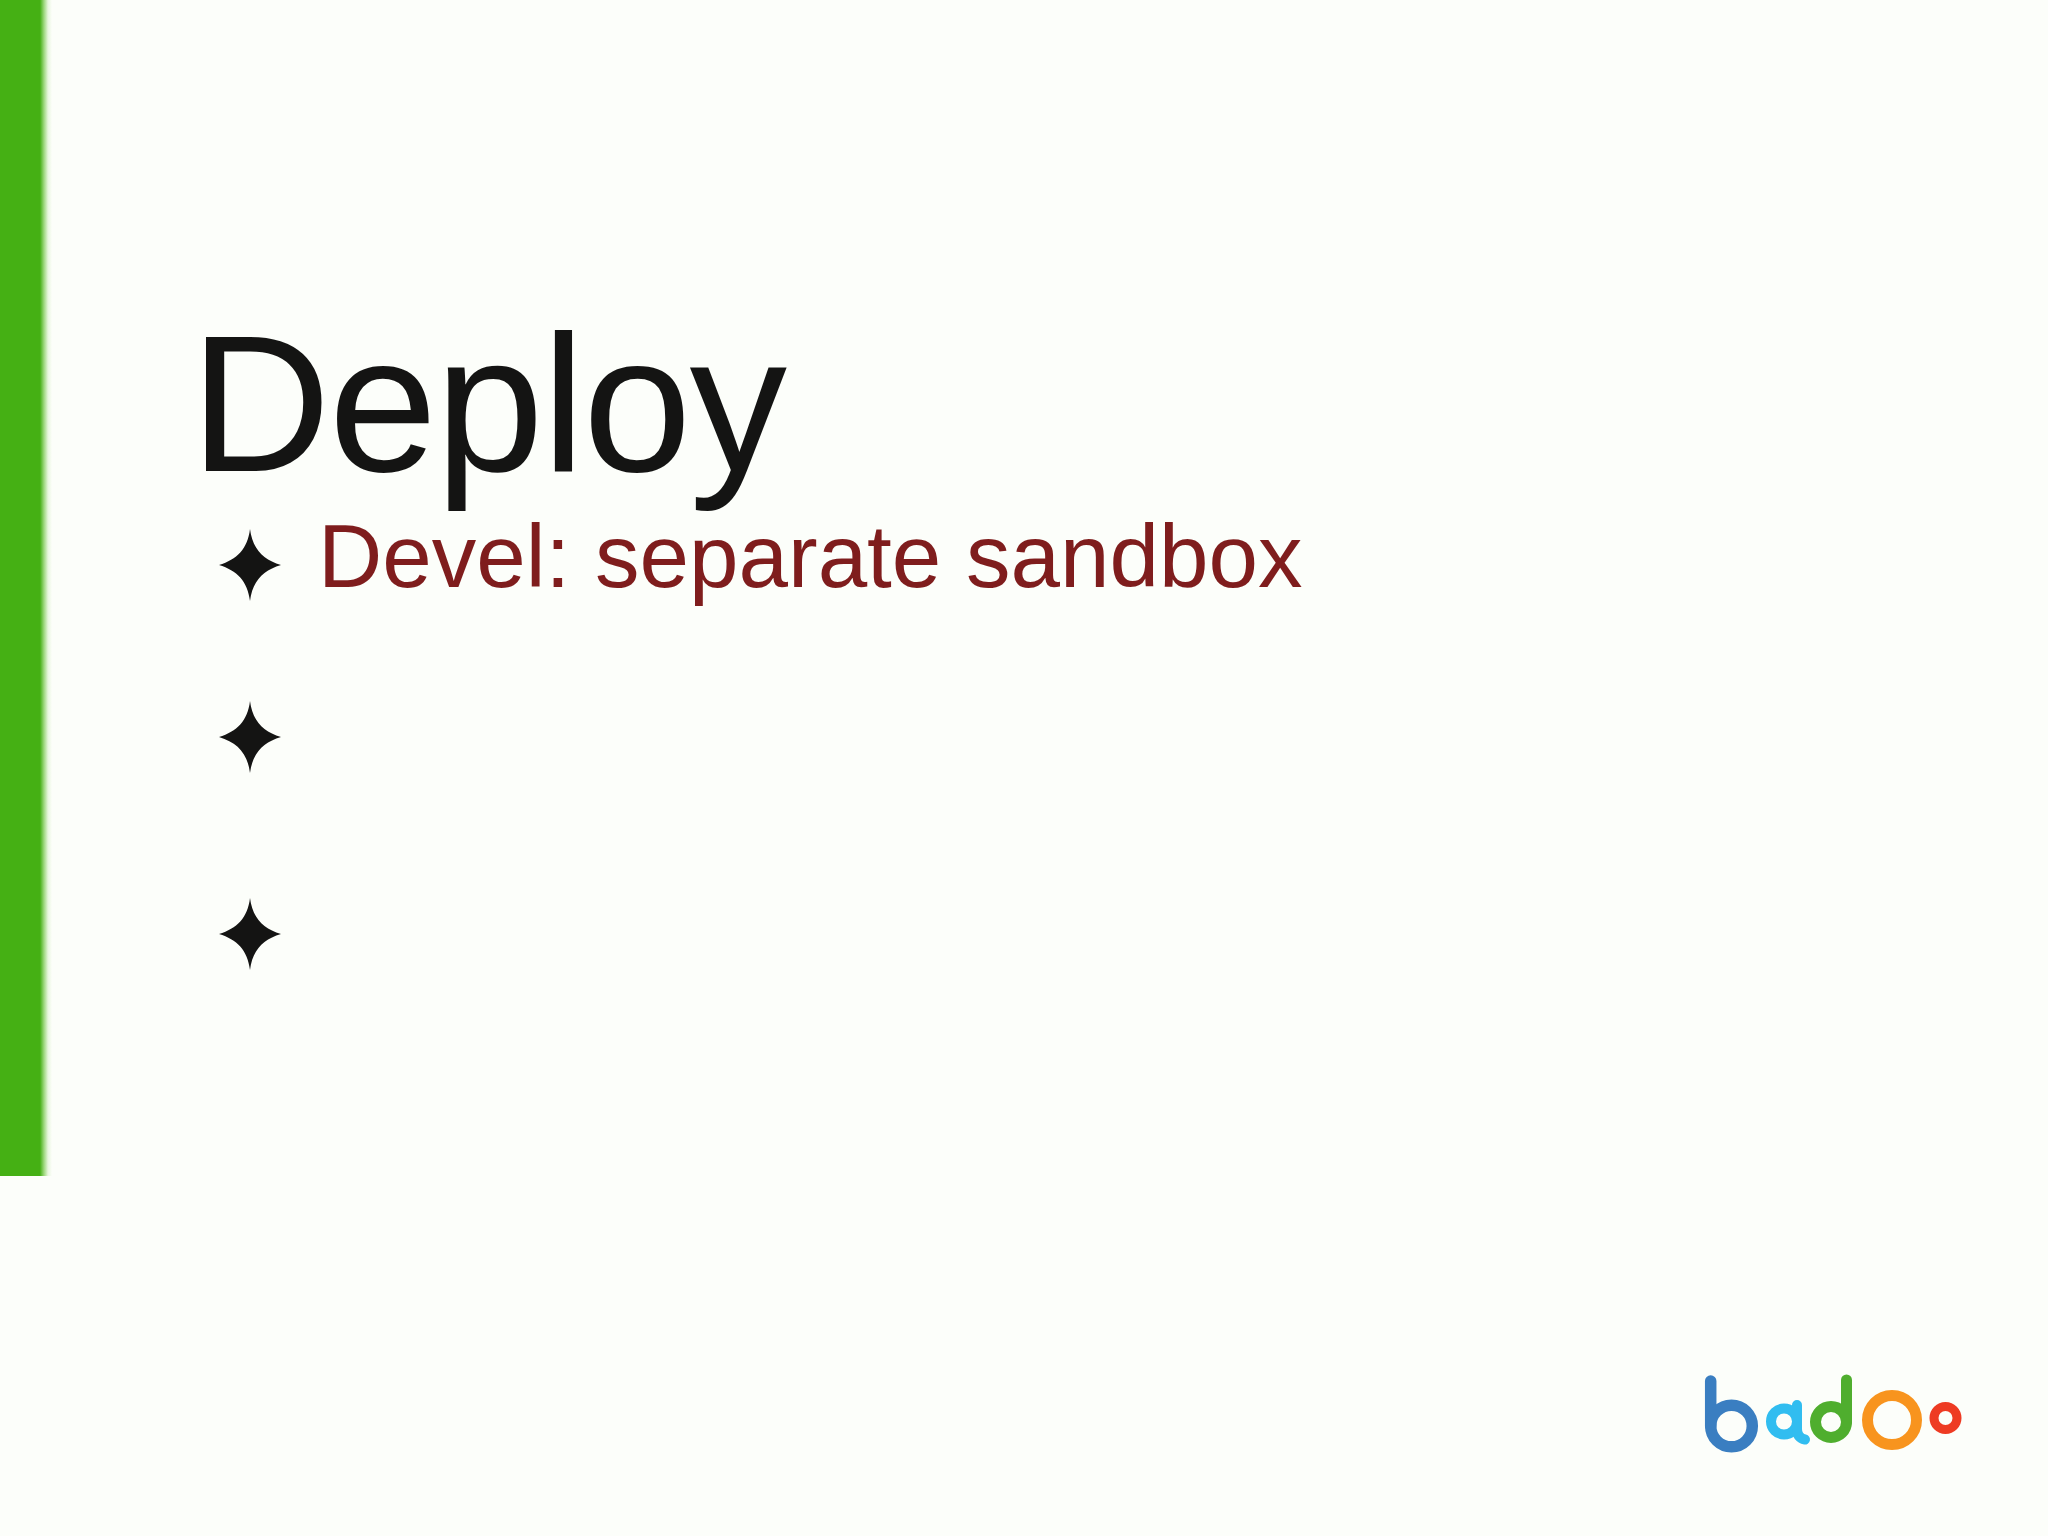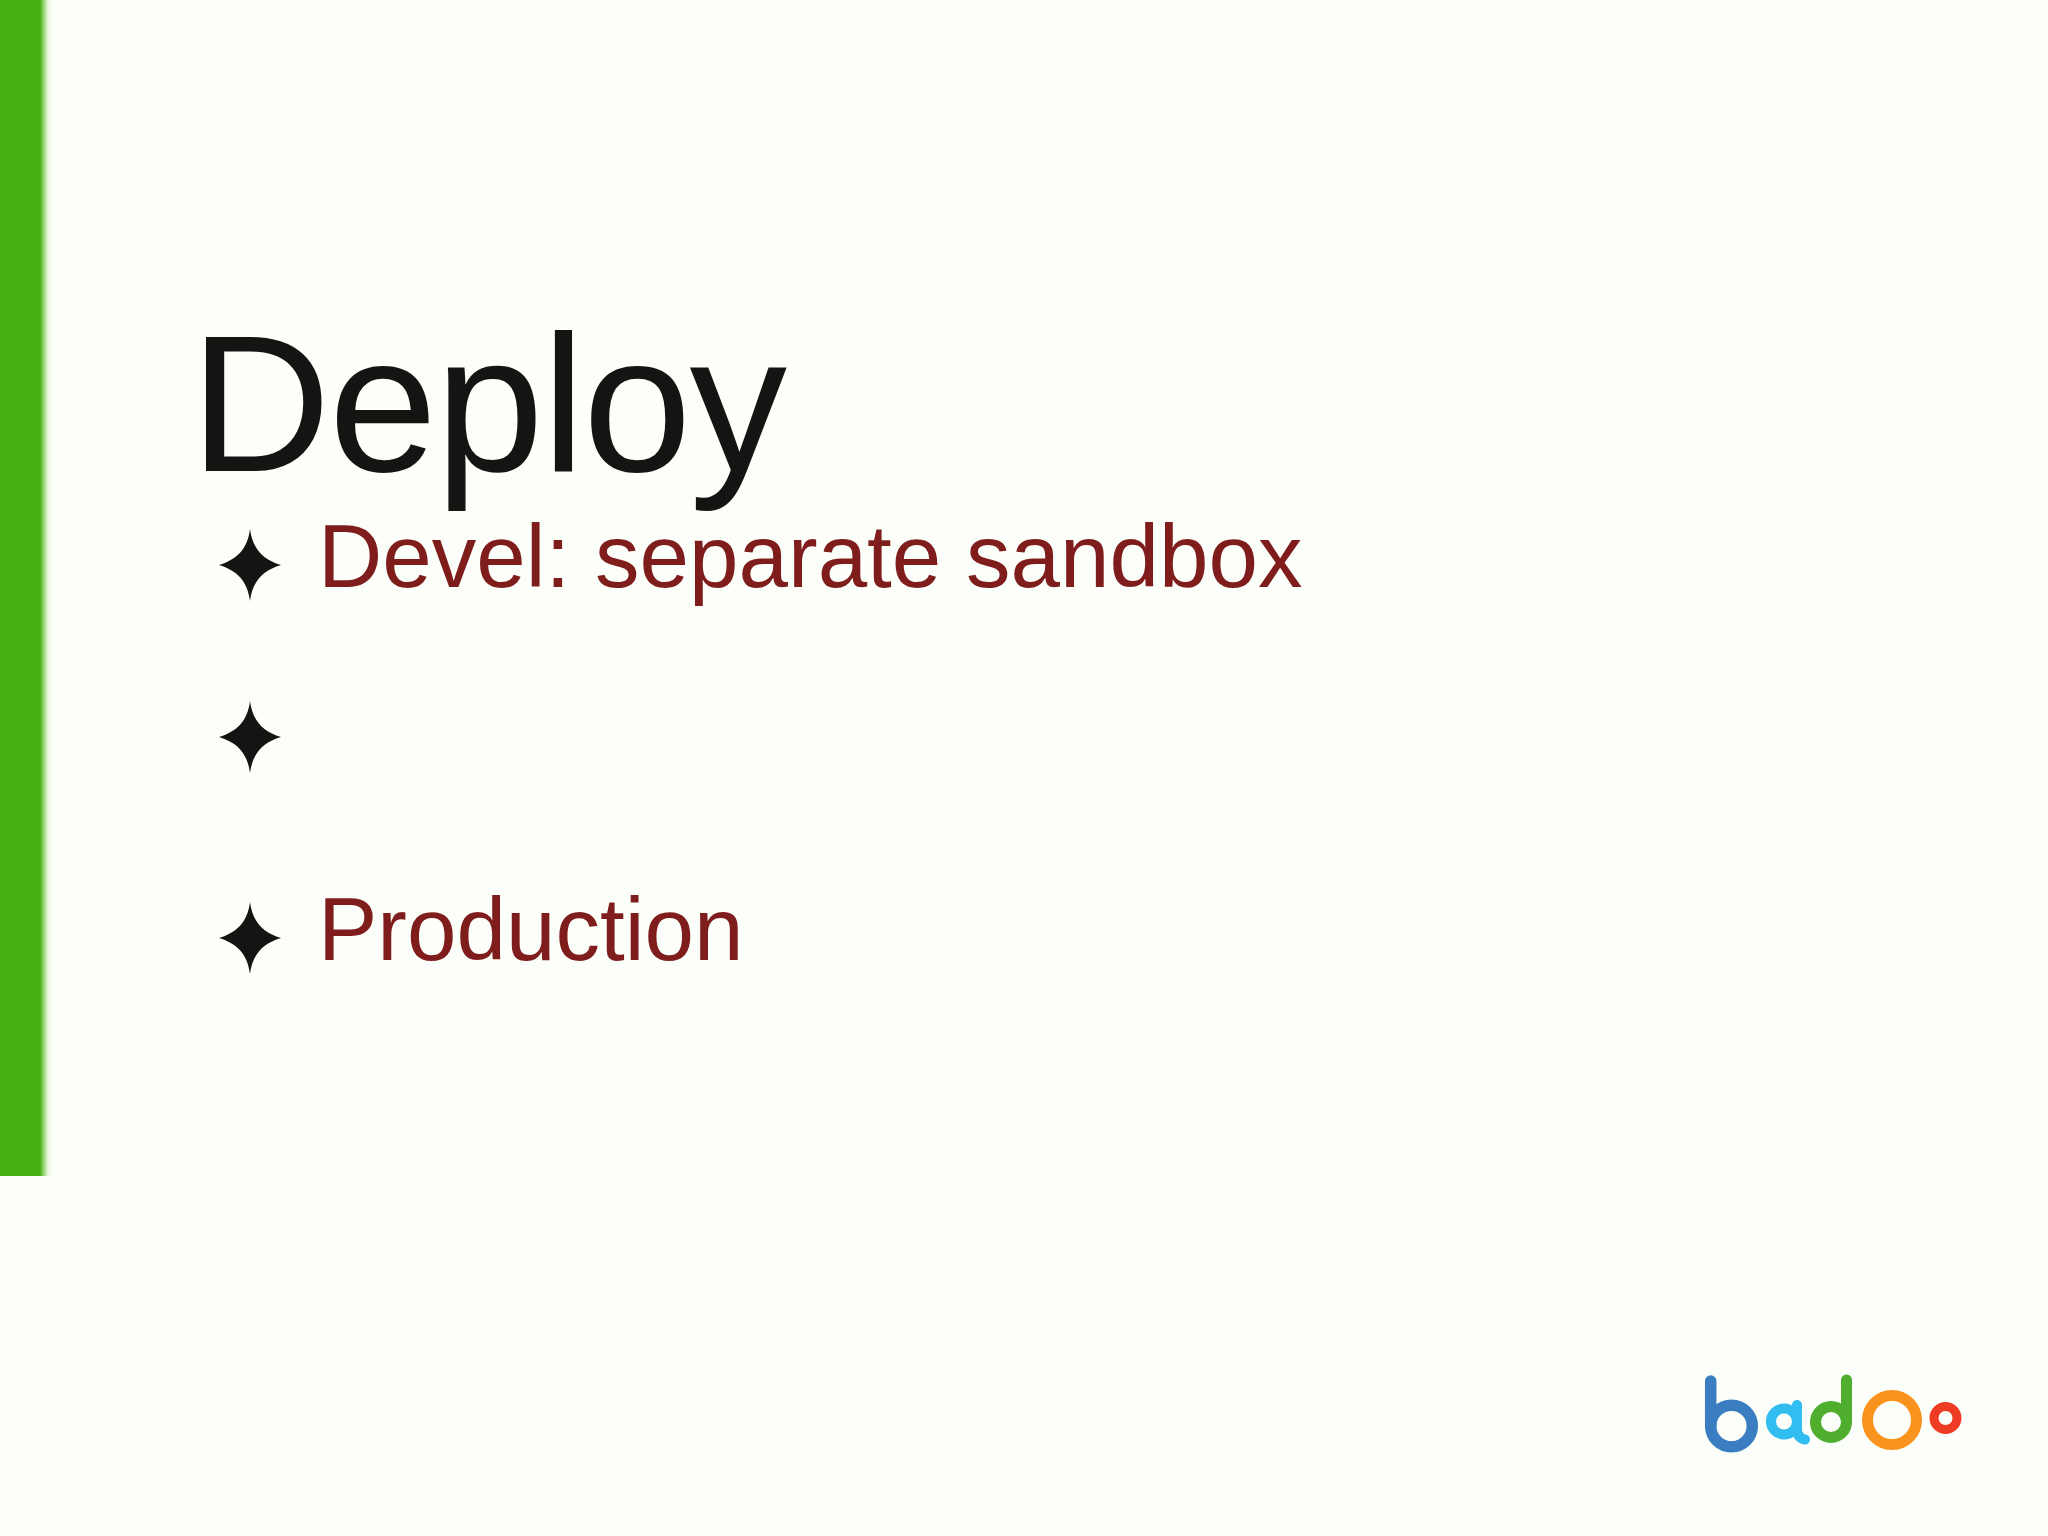--- a/index.html
+++ b/index.html
@@ -95,21 +95,20 @@
   <div class="bullet-item b2">
     <svg class="sparkle" viewBox="0 0 62 72" xmlns="http://www.w3.org/2000/svg">
       <path d="M31,0 C33.5,20 44,30.5 62,36 C44,41.5 33.5,52 31,72 C28.5,52 18,41.5 0,36 C18,30.5 28.5,20 31,0 Z" fill="#141413"></path>
     </svg>
   </div>
 
   <div class="bullet-item b3">
     <svg class="sparkle" viewBox="0 0 62 72" xmlns="http://www.w3.org/2000/svg">
       <path d="M31,0 C33.5,20 44,30.5 62,36 C44,41.5 33.5,52 31,72 C28.5,52 18,41.5 0,36 C18,30.5 28.5,20 31,0 Z" fill="#141413"></path>
     </svg>
-    <span class="bullet-label">Production</span>
   </div>
 
   <svg class="badoo-logo" viewBox="0 0 262 82" xmlns="http://www.w3.org/2000/svg">
 
     <g>
       <path d="M7.7,8 L7.7,53" stroke-width="11.5" stroke="#3a7ec1"></path>
       <circle cx="28.5" cy="53" r="20.8" stroke-width="11.5" stroke="#3a7ec1"></circle>
     </g>
 
     <g>

